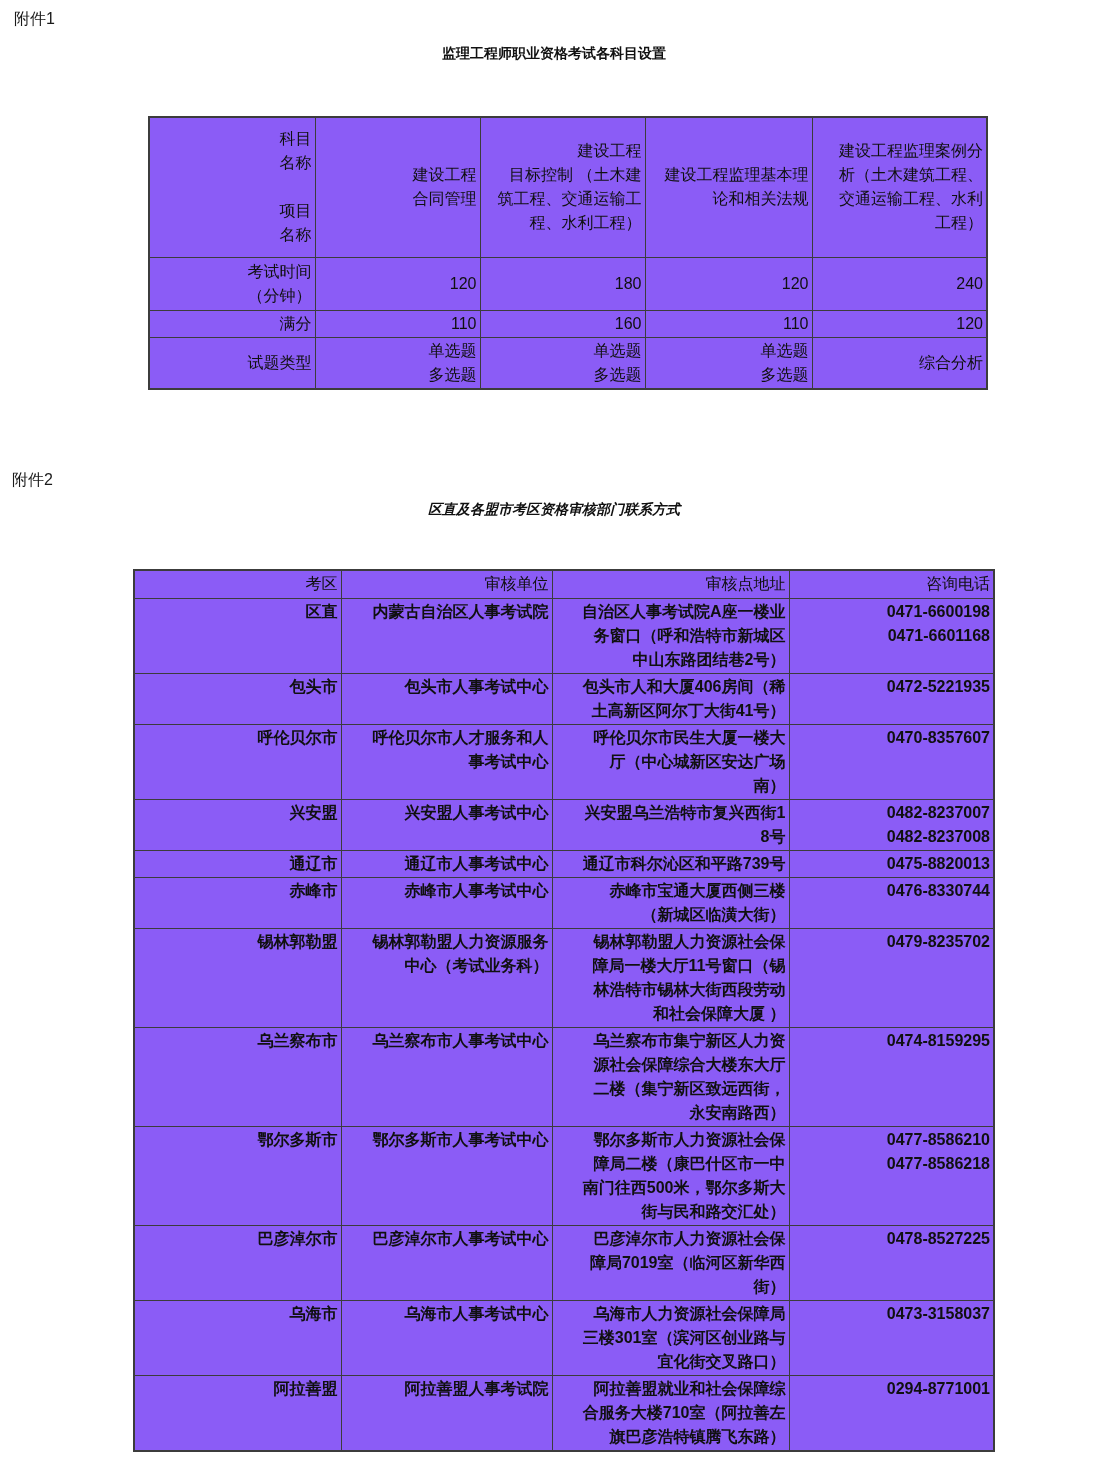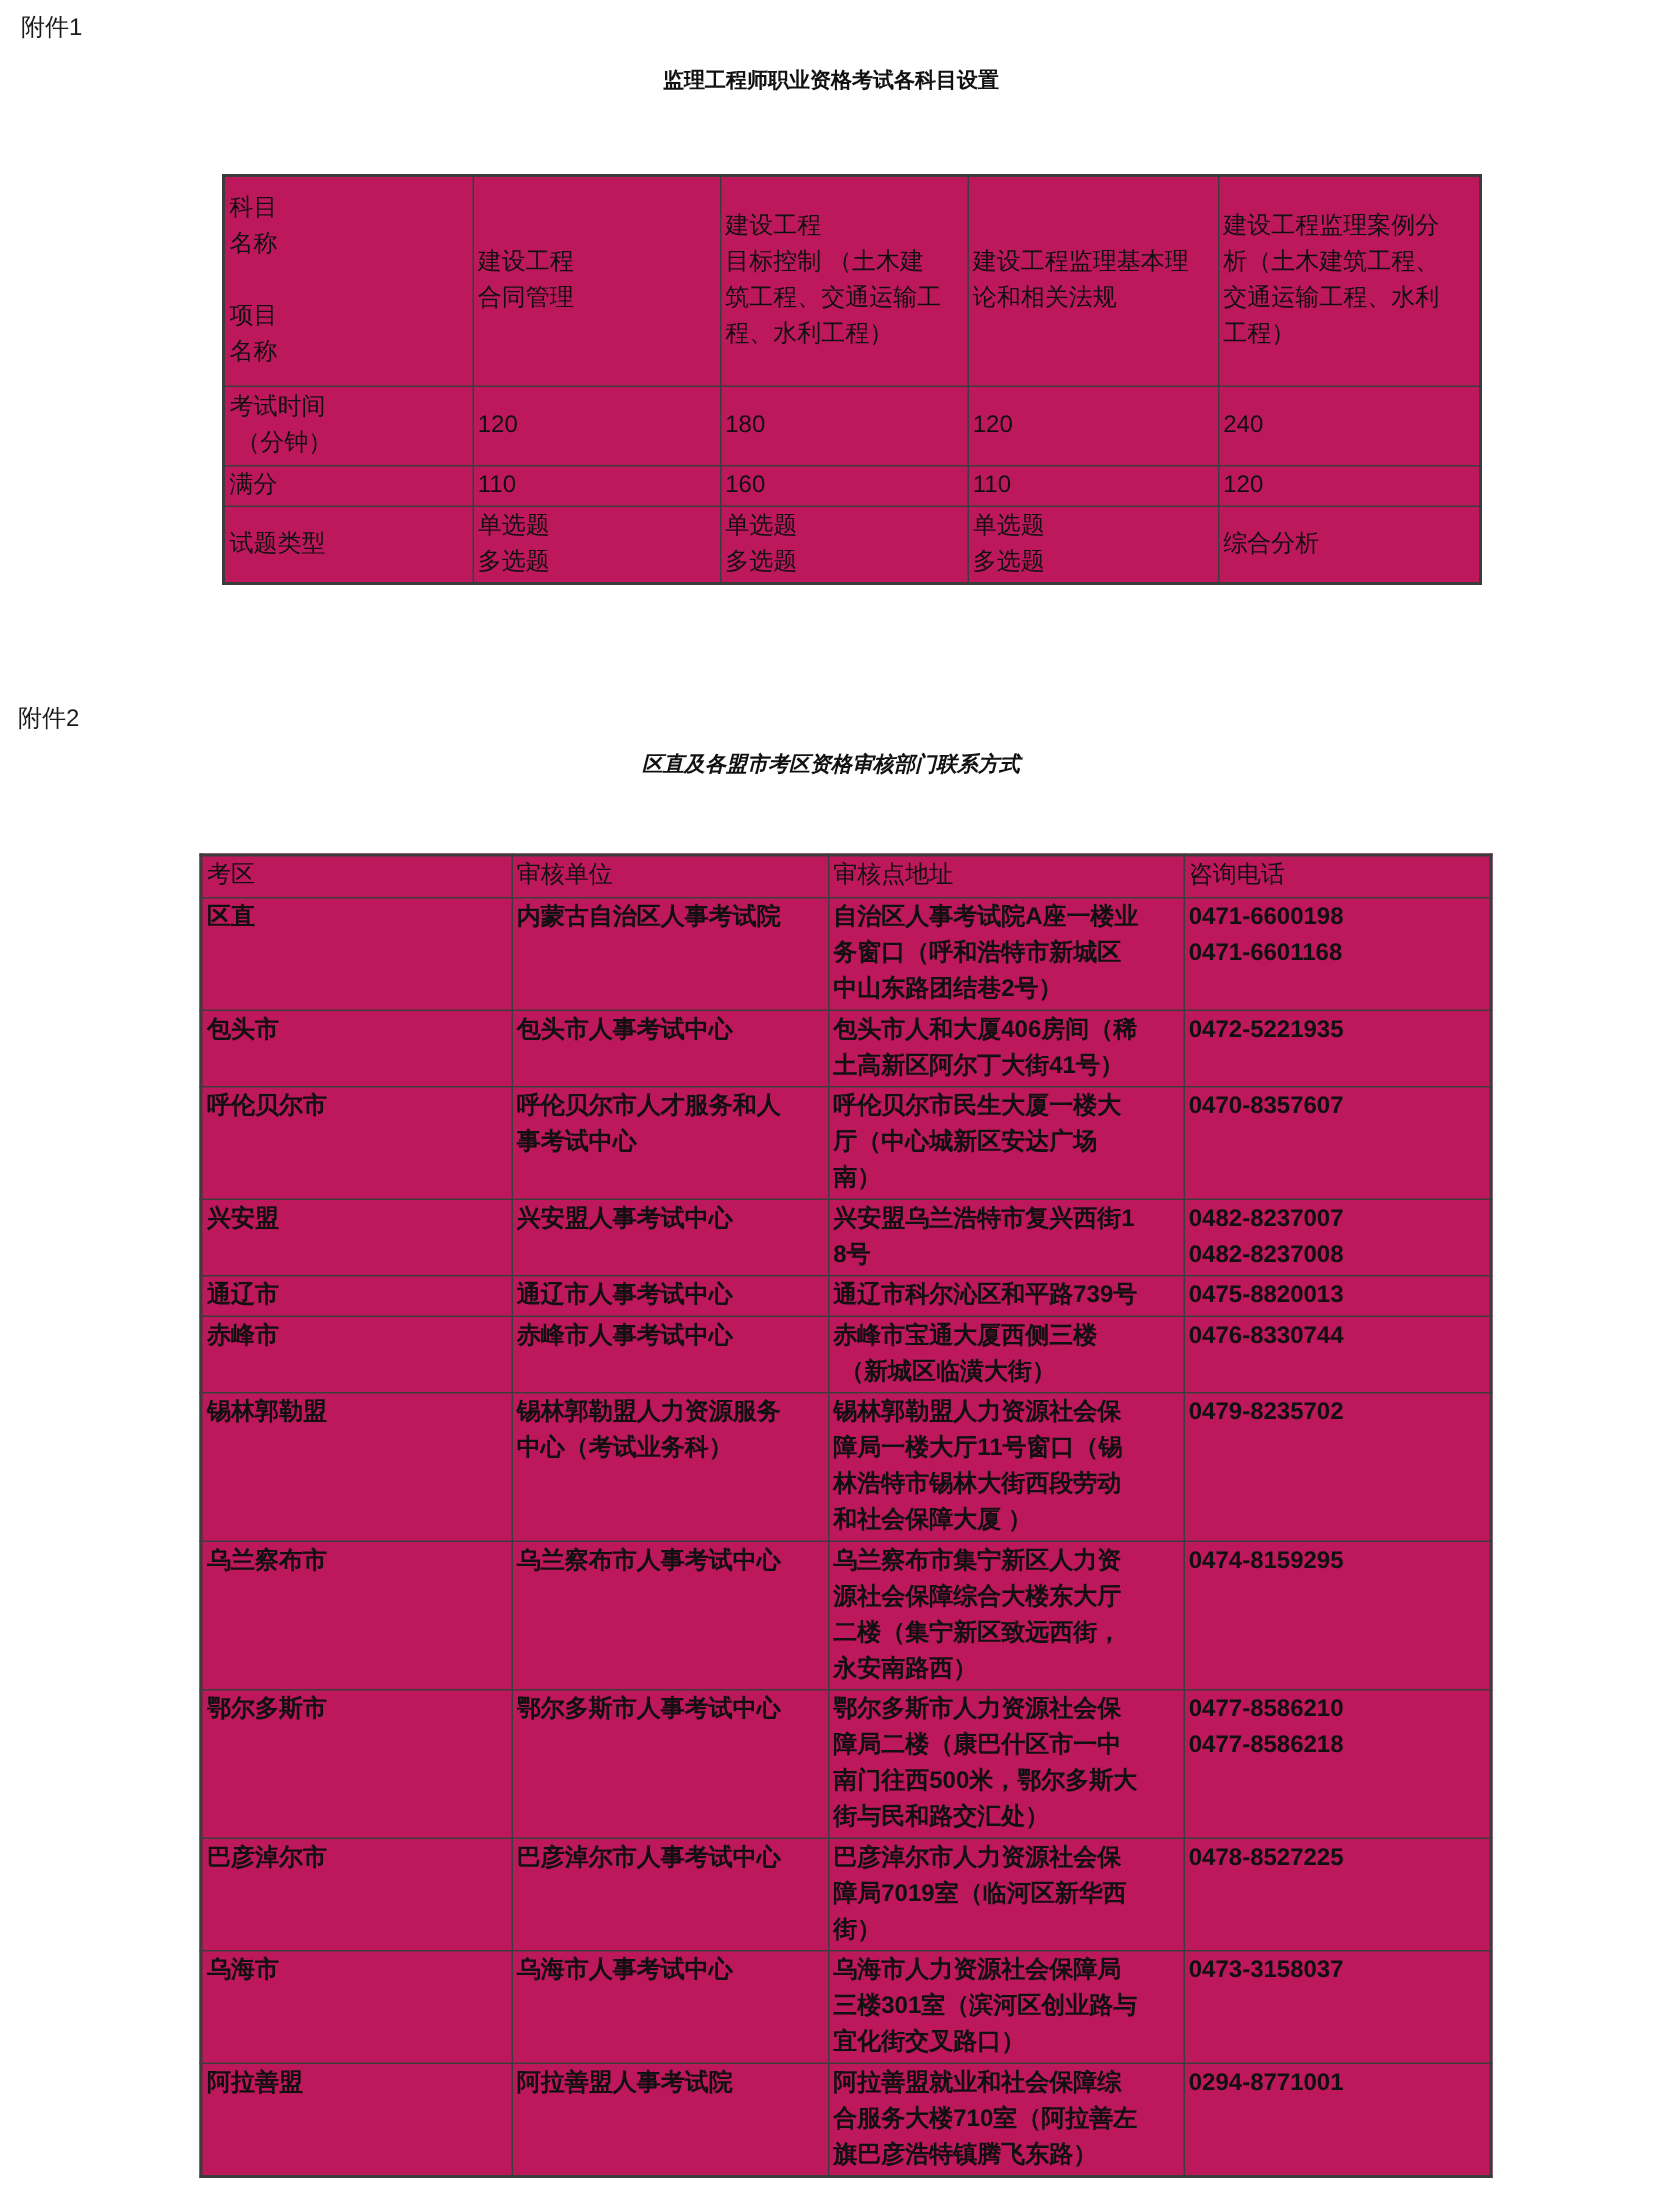--- a/index.html
+++ b/index.html
@@ -1,23 +1,23 @@
 <!DOCTYPE html>
 <html><head>
 <meta charset="utf-8">
 <style>
   html,body{margin:0;padding:0;}
   body{
     width:1108px;height:1467px;background:#ffffff;position:relative;
     font-family:"Liberation Sans","DejaVu Sans",sans-serif;color:#000000;
   }
-  .abs{position:absolute;}
+  .abs{position:absolute;text-align:right;}
   .att-label{font-size:16px;line-height:20px;color:#1a1a1a;}
   .doc-title{left:0;width:1108px;text-align:center;font-size:14px;font-weight:bold;color:#111111;}
-  table{border-collapse:collapse;table-layout:fixed;background:#be185d;}
+  table{border-collapse:collapse;table-layout:fixed;background:#8b5cf6;}
   table,td{border:1px solid #3c3c3c;}
   table{border-width:2px;}
   td{
     font-size:16px;line-height:24px;padding:1px 3px;
     white-space:pre-wrap;overflow-wrap:break-word;color:#101010;
   }
   .table1{left:148px;top:116px;width:838px;}
   .table1 td{vertical-align:middle;}
   .table1 tr.hdr{height:140px;}
   .table1 tr.r-time{height:53px;}

